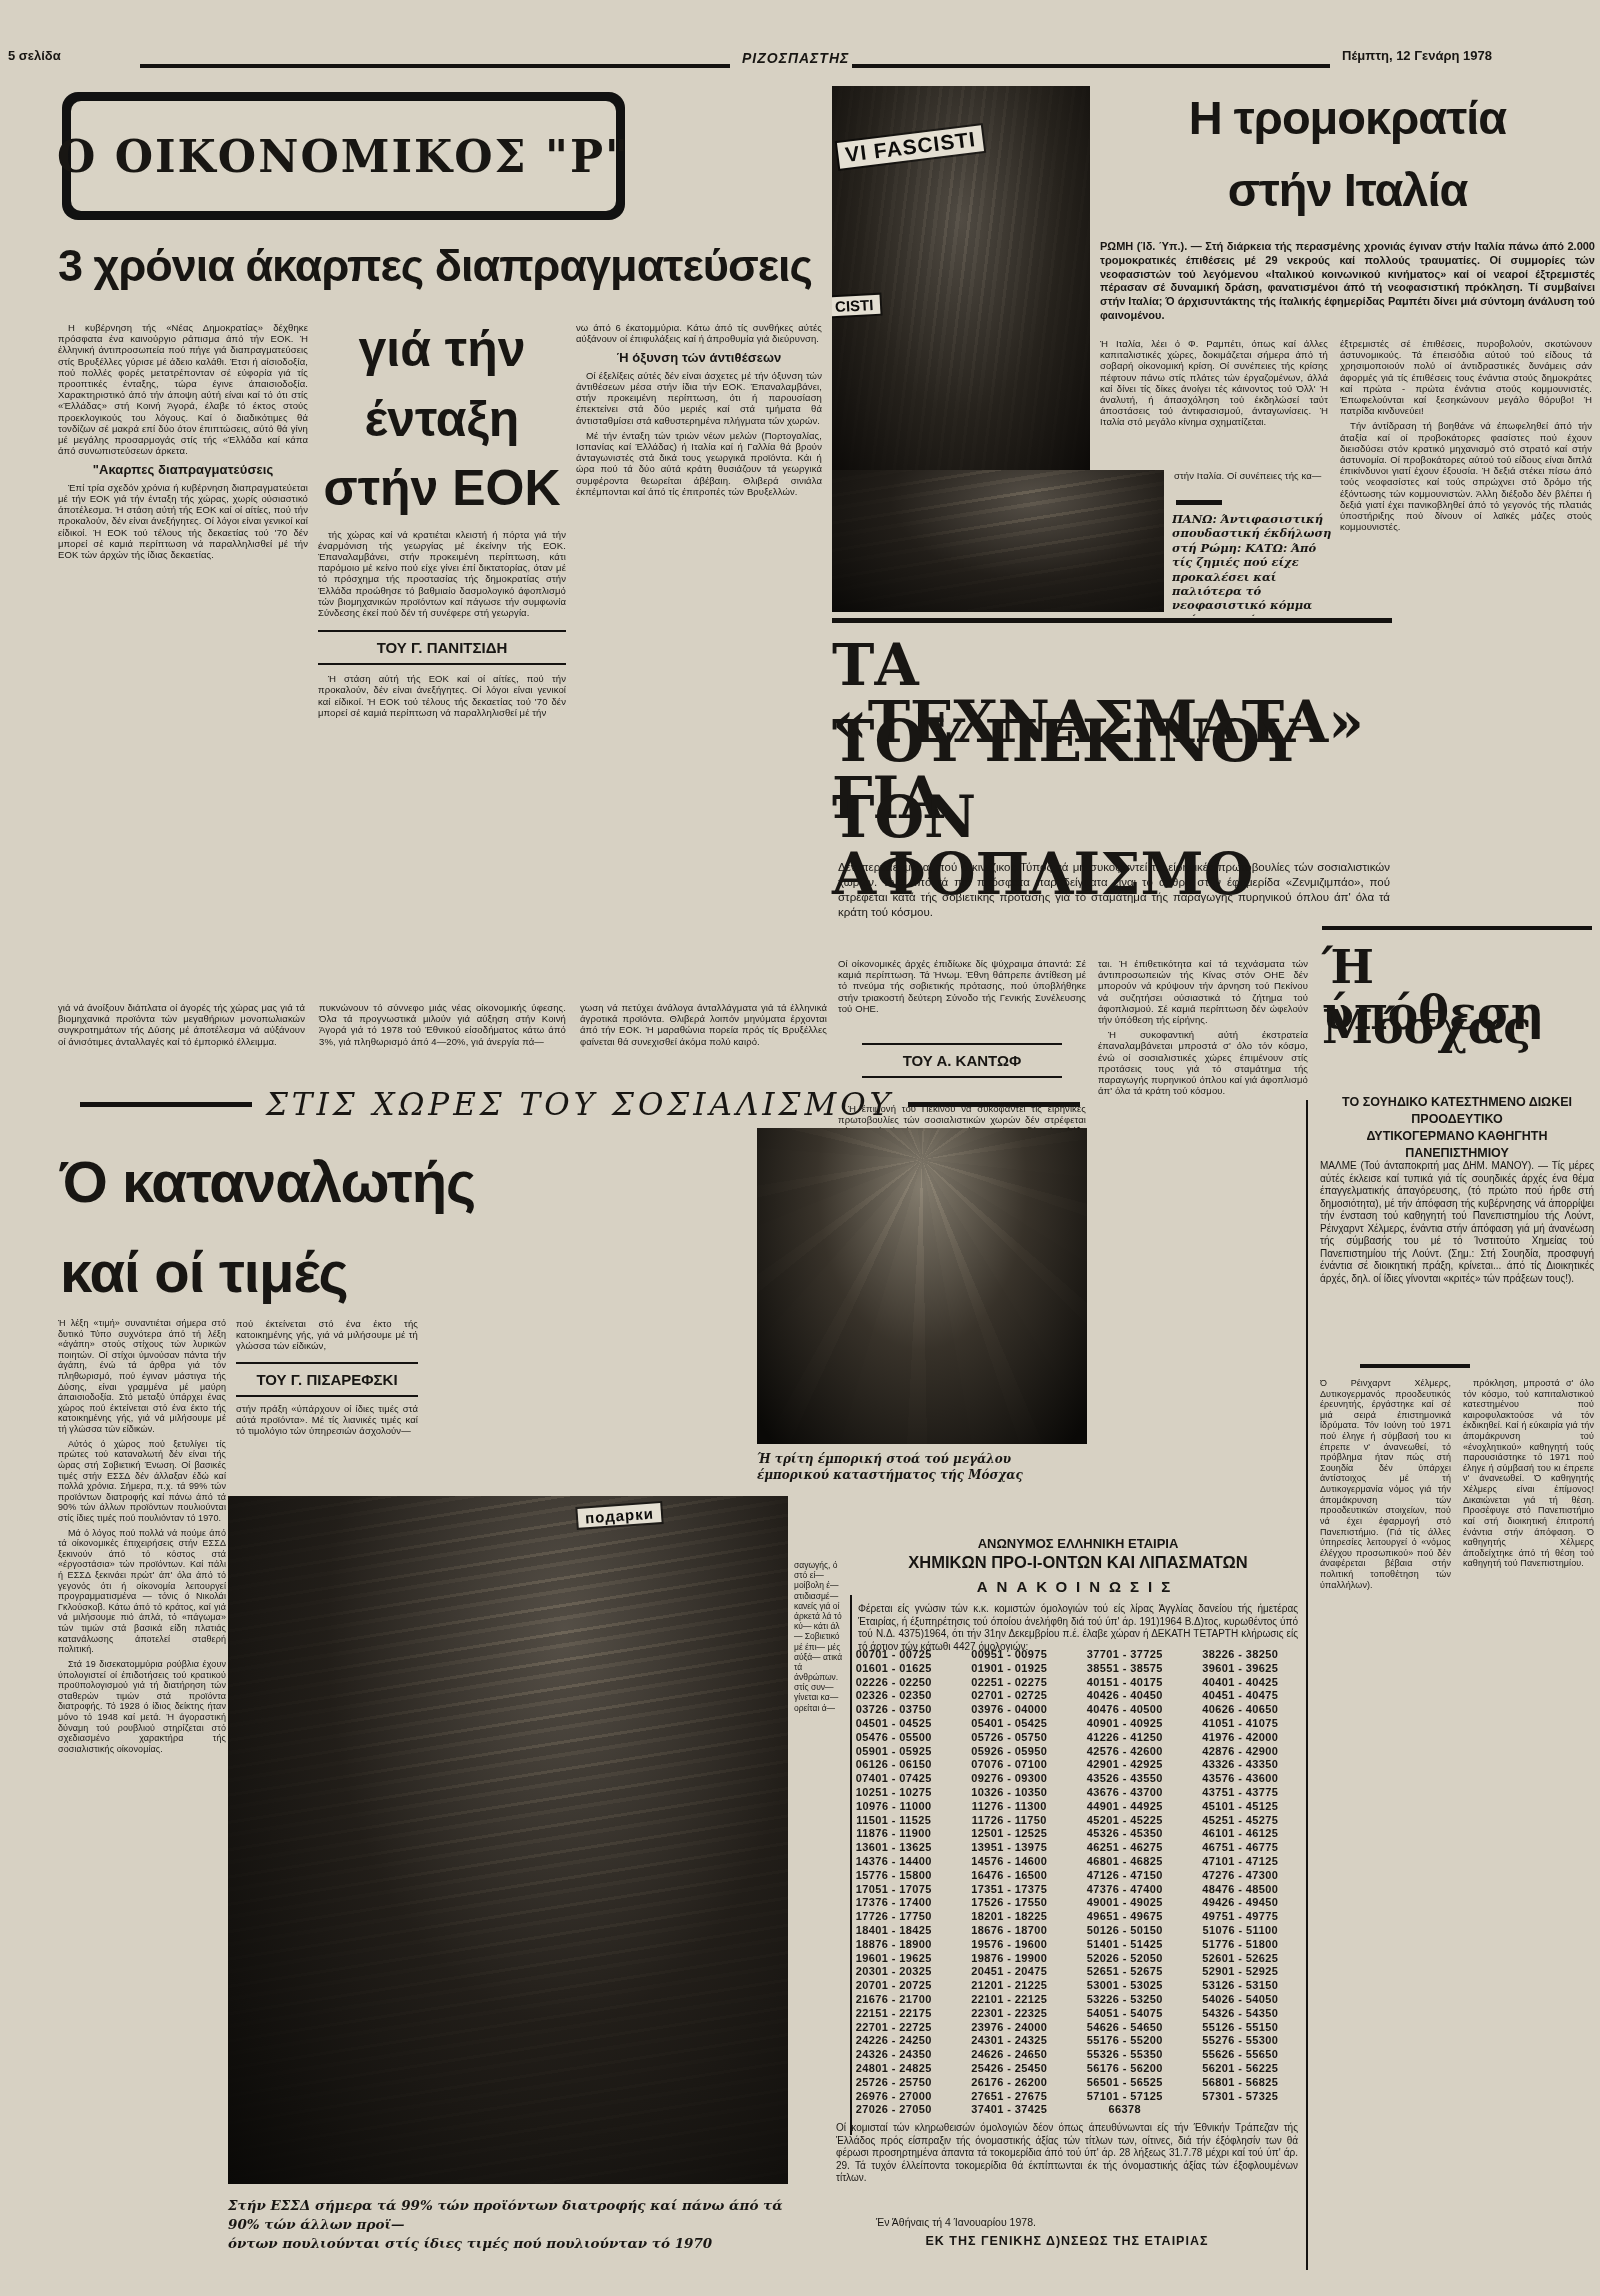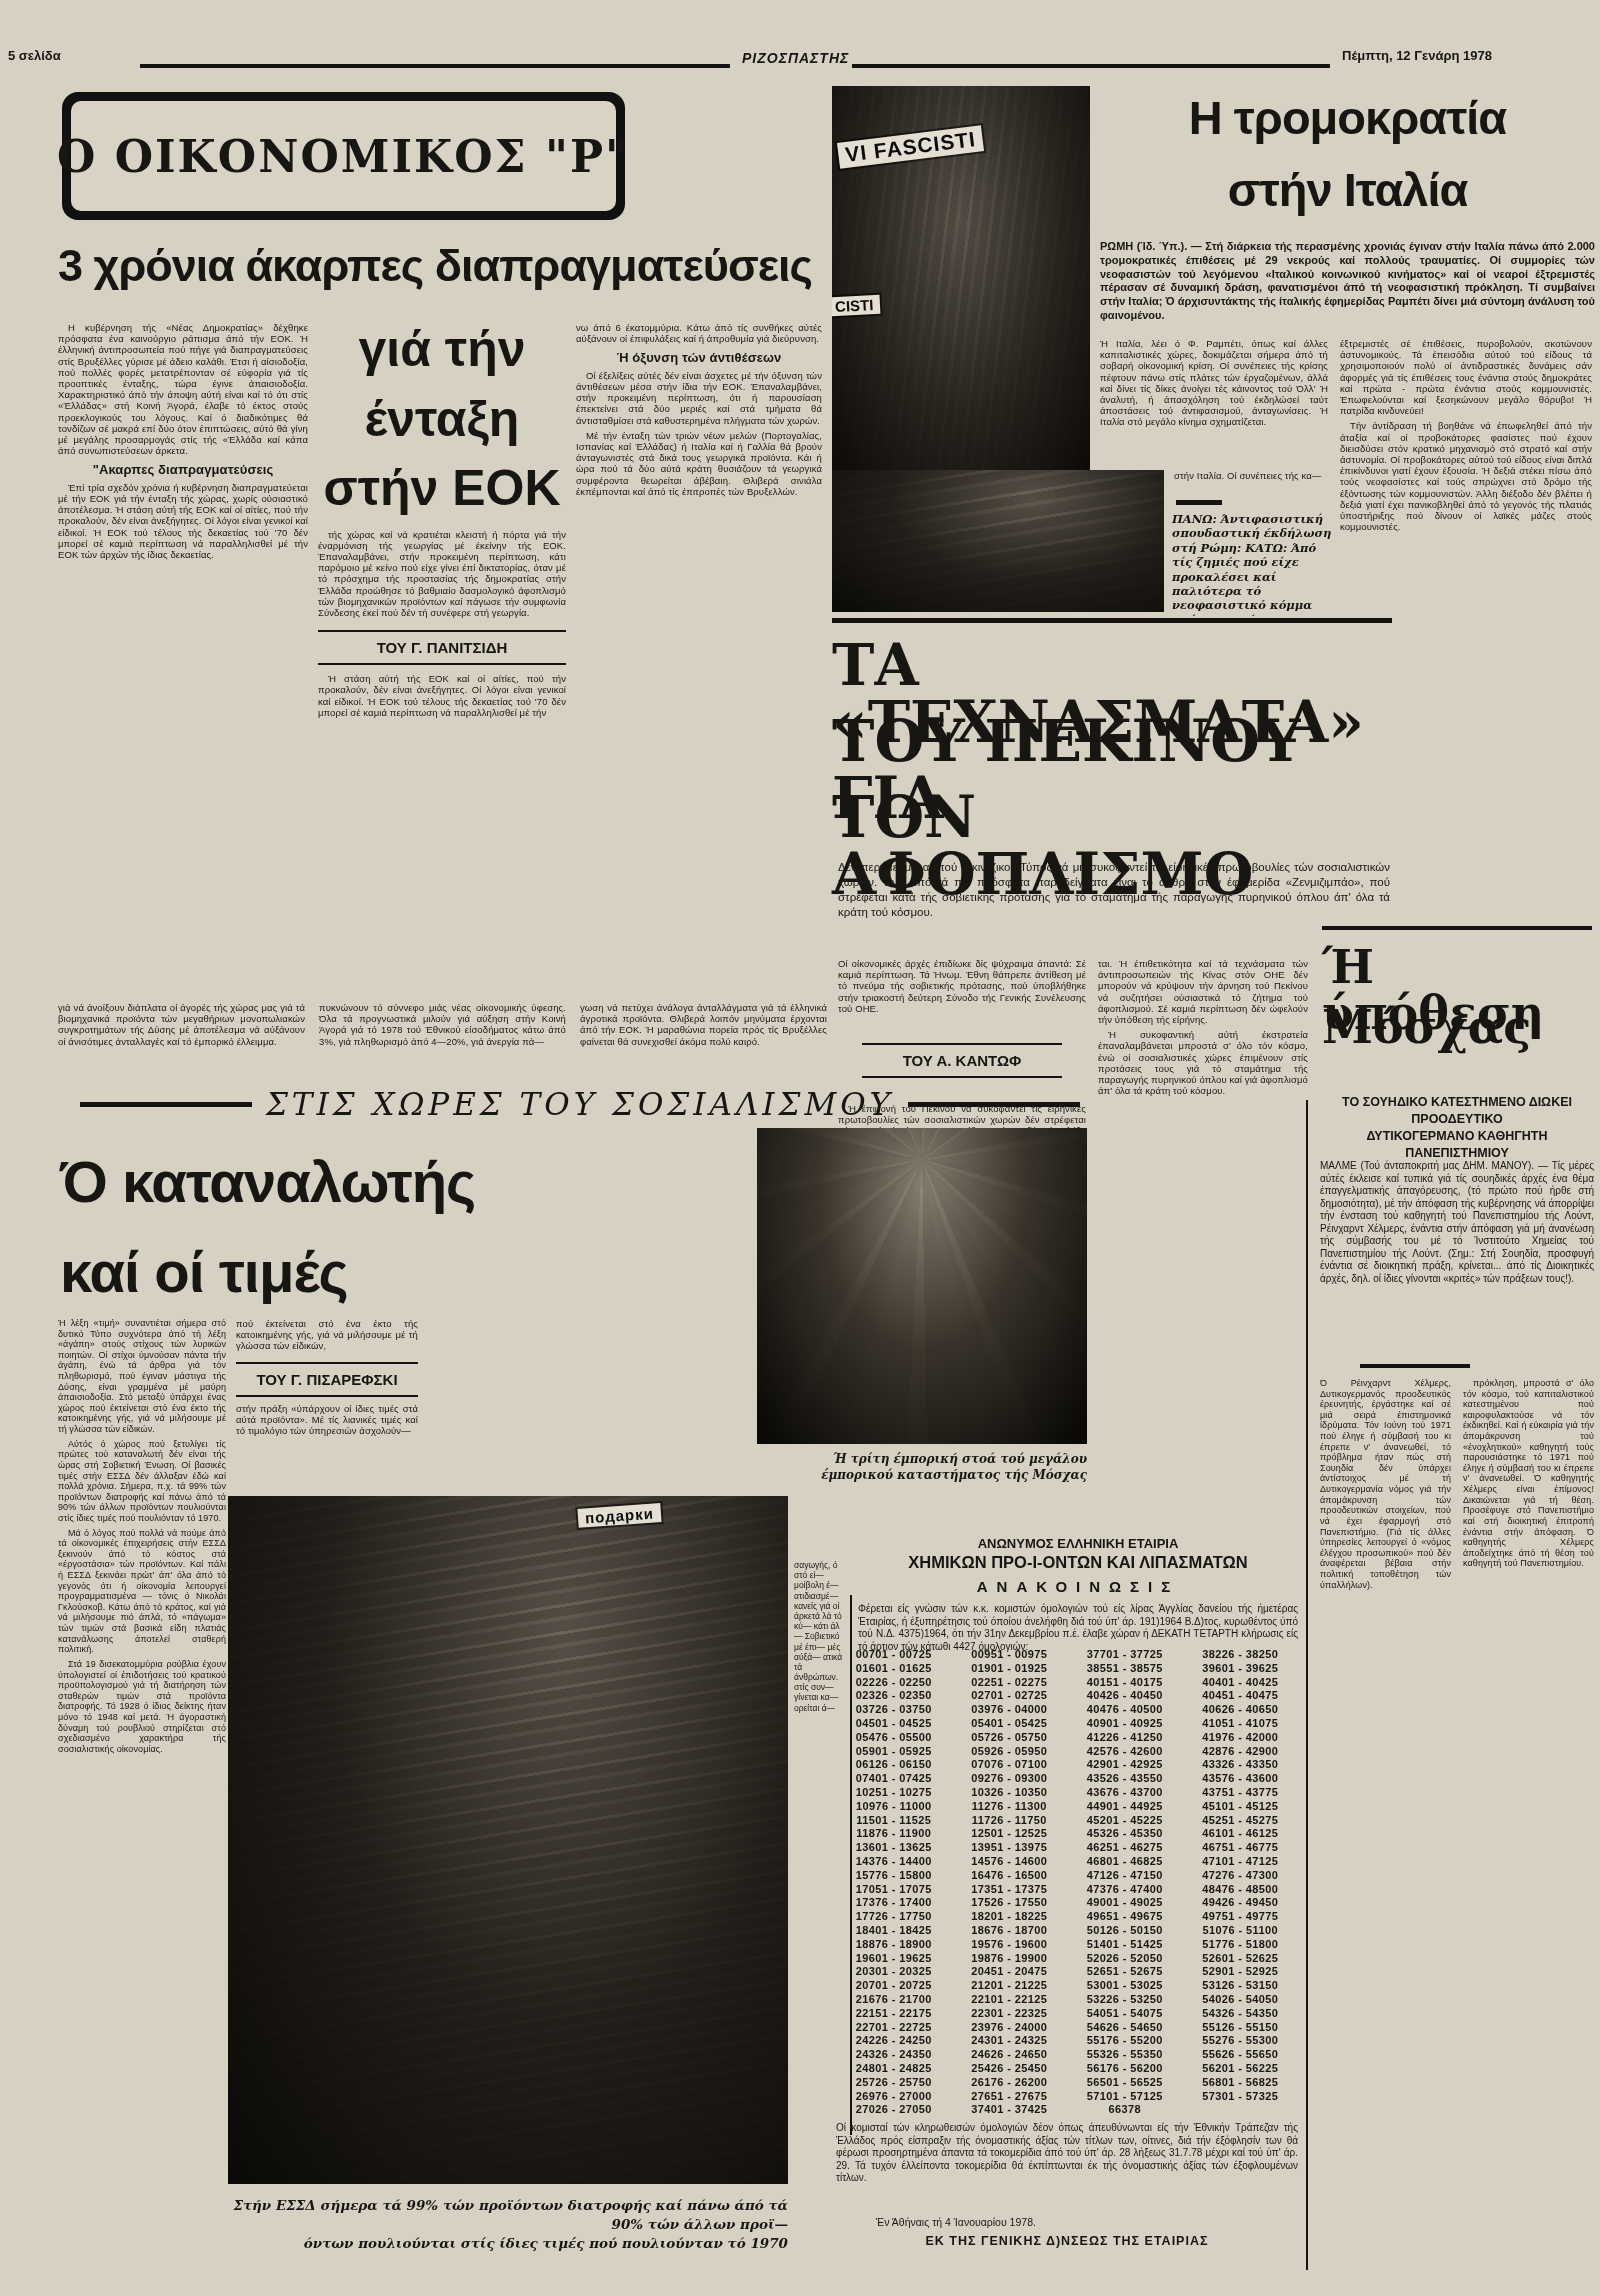--- a/index.html
+++ b/index.html
@@ -31,21 +31,21 @@
   .photo2{background:
      radial-gradient(ellipse at 60% 20%, rgba(150,140,125,.5) 0%, rgba(35,31,26,.92) 50%, rgba(10,9,7,1) 100%),
      repeating-linear-gradient(171deg,#0f0d0b 0 9px,#312c25 9px 13px,#141210 13px 24px,#453e33 24px 27px),
      #141210;overflow:hidden;}
   .arcade{background:
      radial-gradient(ellipse at 50% 18%, rgba(190,180,160,.65) 0%, rgba(60,54,45,.9) 45%, rgba(10,9,7,1) 95%),
      repeating-conic-gradient(from 170deg at 50% 10%, #0d0b09 0deg 9deg, #3f382f 9deg 13deg, #191612 13deg 26deg),
      #121008;overflow:hidden;}
   .banner{position:absolute;background:#e4dfd2;color:#0d0c0a;font-weight:bold;
           padding:1px 7px;white-space:nowrap;box-shadow:0 0 0 2px rgba(0,0,0,.55);}
-  .caption{font-family:"DejaVu Serif",serif;font-style:italic;font-weight:bold;text-align:right;}
+  .caption{font-family:"DejaVu Serif",serif;font-style:italic;font-weight:bold;text-align:left;}
   .sectionhead{display:flex;align-items:center;gap:14px;}
   .sectionhead .bar{flex:1;height:5px;background:#141210;}
   .sectionhead .txt{font-family:"DejaVu Serif",serif;font-style:italic;font-size:31px;
                     letter-spacing:4px;white-space:nowrap;}
   .serifhead{font-family:"DejaVu Serif",serif;font-weight:bold;text-align:left;line-height:1;}
   .annwrap{font-size:10px;}
   .anntitle{font-weight:bold;text-align:center;}
   .bondgrid{display:grid;grid-template-columns:repeat(4,1fr);font-weight:bold;
             font-size:11px;line-height:13.8px;text-align:center;letter-spacing:.4px;}
   .vrule{background:#141210;width:1.5px;}

